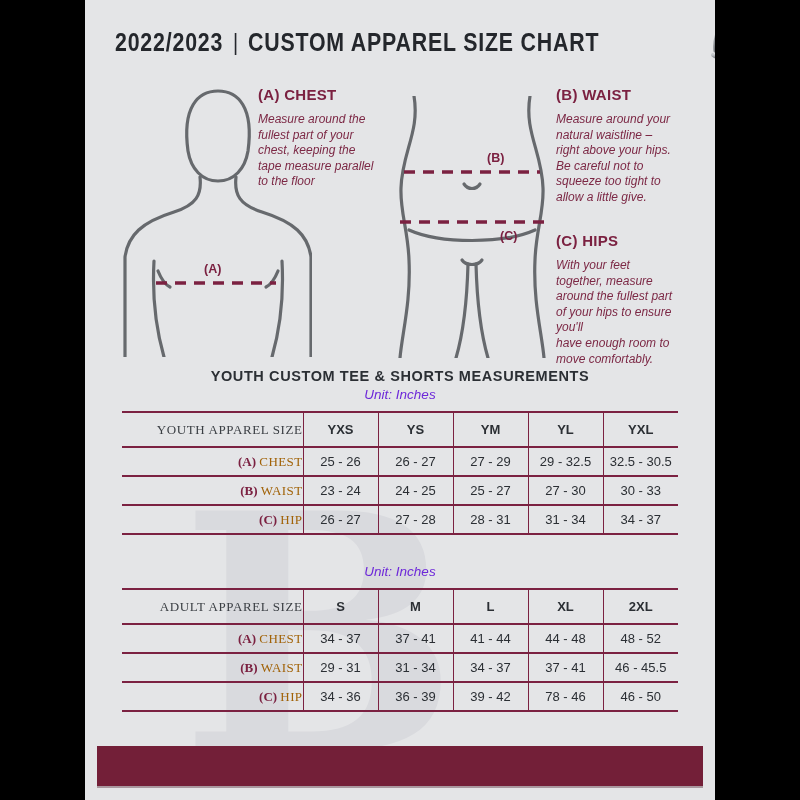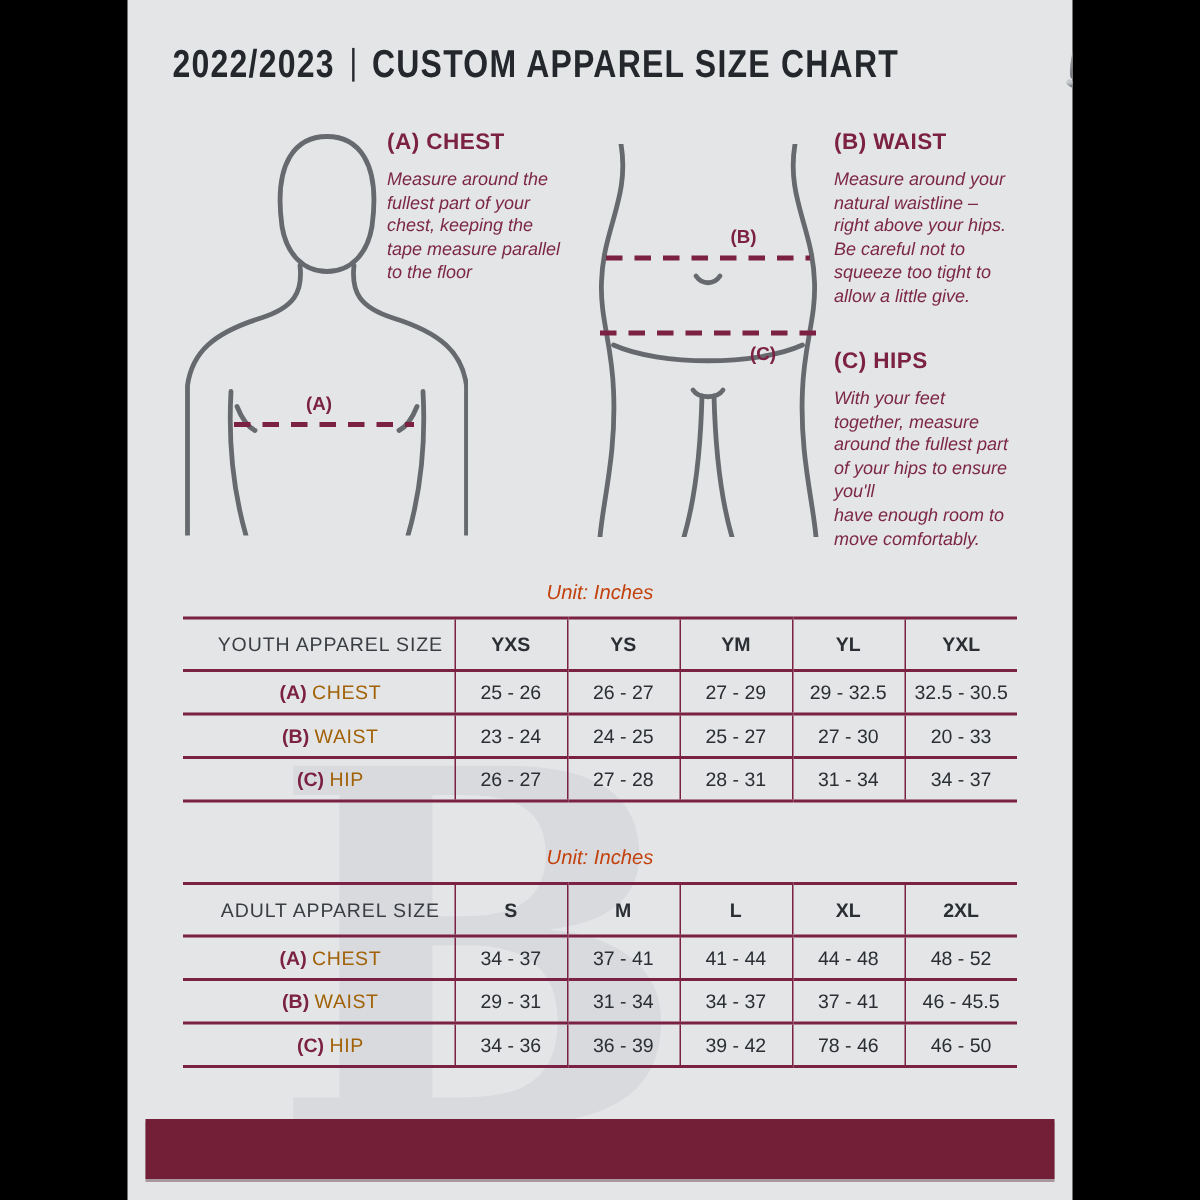--- a/index.html
+++ b/index.html
@@ -31,27 +31,27 @@
   
   .fig{position:absolute;z-index:1;}
   .guide-block{position:absolute;z-index:2;}
   .guide-heading{font-size:15px;font-weight:bold;color:var(--maroon-border);letter-spacing:0.3px;margin-bottom:9px;}
   .guide-text{font-size:12px;font-style:italic;color:var(--maroon-text);line-height:1.3;white-space:pre-line;}
 
   
   .sec-title{position:absolute;left:0;width:630px;text-align:center;font-size:14.5px;
     font-weight:bold;color:#2b2f34;letter-spacing:0.6px;z-index:2;}
   .sec-unit{position:absolute;left:0;width:630px;text-align:center;font-size:13.5px;
-    font-style:italic;color:#c2410c;z-index:2;}
+    font-style:italic;color:#6d28d9;z-index:2;}
 
   
   .size-table{position:absolute;left:37px;width:556px;border-collapse:collapse;table-layout:fixed;z-index:2;}
   .size-table td{border:1.5px solid var(--maroon-border);border-top-width:2px;border-bottom-width:2px;
     font-size:13px;color:#2b2f34;text-align:center;vertical-align:middle;background:transparent;}
-  .size-table td:first-child{border-left:none;text-align:center;padding-left:16px;width:181px;}
+  .size-table td:first-child{border-left:none;text-align:right;padding-left:16px;width:181px;font-family:Liberation Serif, serif;}
   .size-table td:last-child{border-right:none;}
   .size-table tr.head td{height:35px;font-weight:bold;}
   .size-table tr.head td:first-child{font-weight:normal;letter-spacing:0.6px;color:#3a3e43;}
   .size-table tr.data td{height:29px;}
   .row-prefix{font-weight:bold;color:var(--maroon-border);}
   .row-label{color:#a16207;letter-spacing:0.4px;}
 
   
   .footer-bar{position:absolute;left:12px;top:746px;width:606px;height:40px;
     background:var(--maroon);box-shadow:0 2px 0 rgba(60,10,25,0.35);z-index:3;}
@@ -141,20 +141,21 @@
       <div class="guide-heading">(C) HIPS</div>
       <div class="guide-text">With your feet
 together, measure
 around the fullest part
 of your hips to ensure
 you'll
 have enough room to
 move comfortably.</div>
     </div>
 
+    <div class="sec-title" style="top:368px;">YOUTH CUSTOM TEE &amp; SHORTS MEASUREMENTS</div>
     <div class="sec-unit" style="top:387px;">Unit: Inches</div>
 
     <table class="size-table" style="top:411px;">
       <tbody>
           <tr class="head">
         <td>YOUTH APPAREL SIZE</td>
         <td>YXS</td>
         <td>YS</td>
         <td>YM</td>
         <td>YL</td>
@@ -173,21 +174,21 @@
       </tr>
       <tr class="data">
         <td>
           <span class="row-prefix">(B)</span>
           <span class="row-label">WAIST</span>
         </td>
         <td>23 - 24</td>
         <td>24 - 25</td>
         <td>25 - 27</td>
         <td>27 - 30</td>
-        <td>20 - 33</td>
+        <td>30 - 33</td>
       </tr>
       <tr class="data">
         <td>
           <span class="row-prefix">(C)</span>
           <span class="row-label">HIP</span>
         </td>
         <td>26 - 27</td>
         <td>27 - 28</td>
         <td>28 - 31</td>
         <td>31 - 34</td>

